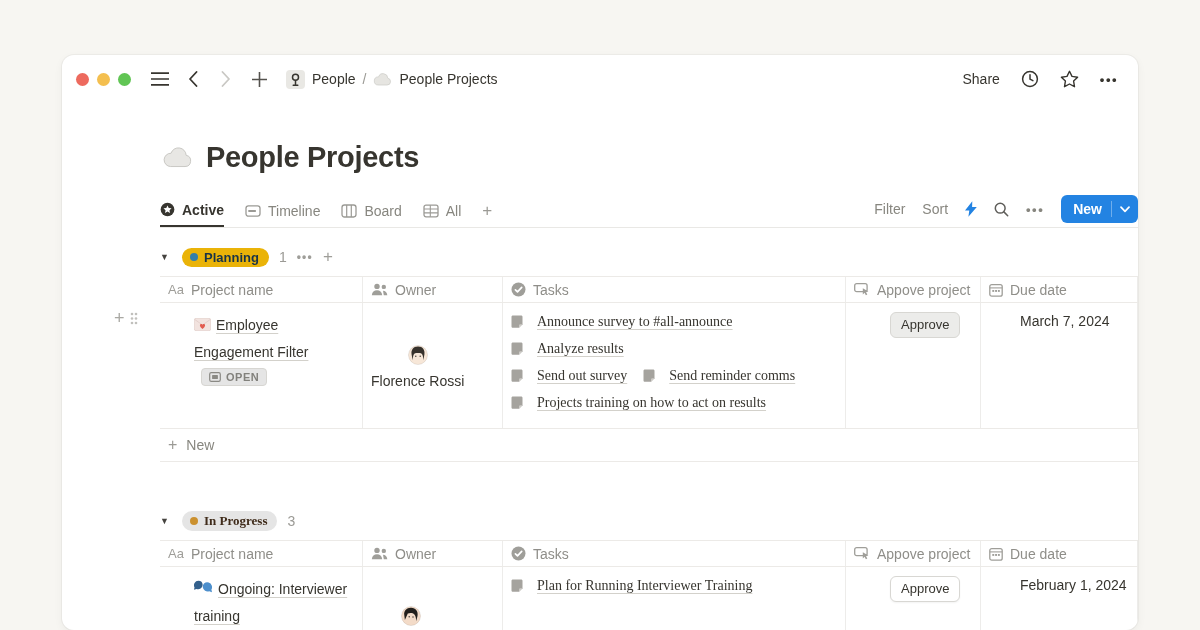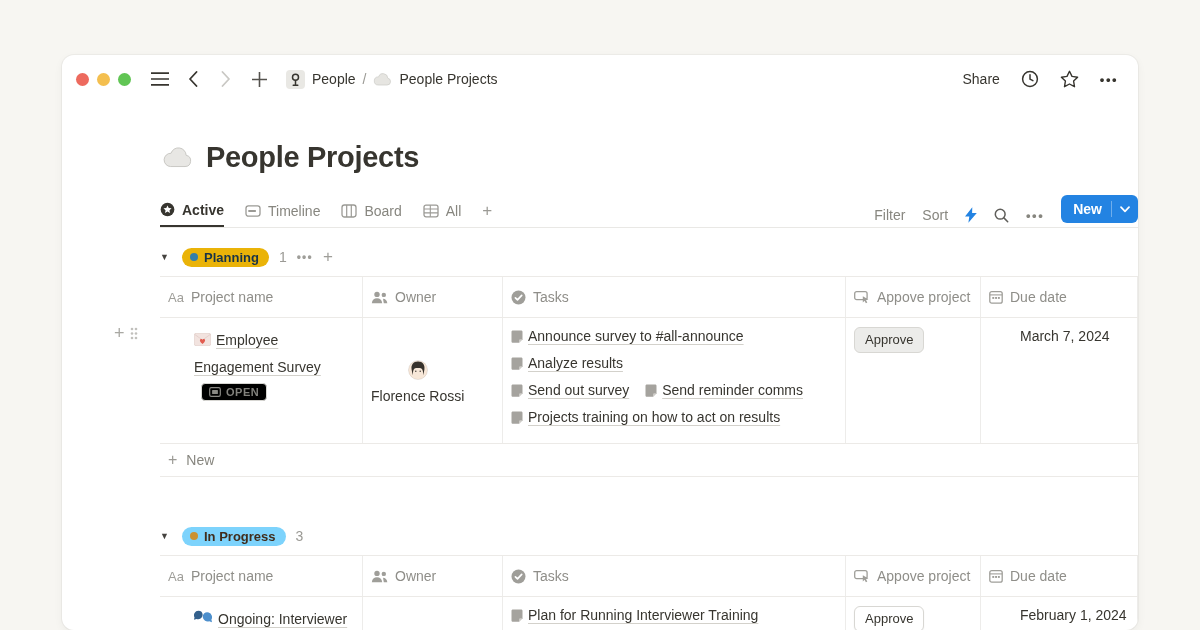--- a/index.html
+++ b/index.html
@@ -31,62 +31,62 @@
   .topbar-right .txt{cursor:pointer;}
   .more-dots{letter-spacing:1.5px;font-size:13px;font-weight:bold;color:#37352f;cursor:pointer;}
   
   .title-row{display:flex;align-items:center;gap:13px;margin:34px 0 0 100px;height:40px;}
   .title-row h1{font-size:29px;font-weight:700;margin:0;letter-spacing:-.3px;}
   
   .tabsbar{display:flex;align-items:center;margin:17px 0 0 98px;height:33px;border-bottom:1px solid #e9e8e5;padding-right:0;}
   .tab{display:flex;align-items:center;gap:7px;font-size:14px;color:#87867f;margin-right:21px;height:100%;cursor:pointer;box-sizing:border-box;}
   .tab.active{color:#37352f;font-weight:700;border-bottom:2px solid #37352f;}
   .tab-plus{color:#9b9a95;font-size:17px;cursor:pointer;margin-right:0;}
-  .tabs-right{margin-left:auto;display:flex;align-items:flex-end;gap:17px;font-size:14px;color:#87867f;padding-bottom:3px;}
+  .tabs-right{margin-left:auto;display:flex;align-items:center;gap:17px;font-size:14px;color:#87867f;padding-bottom:3px;}
   .tabs-right .txt{cursor:pointer;}
   .tabs-right .more-dots{color:#87867f;}
   .new-btn{display:flex;align-items:center;background:#2383e2;color:#fff;border-radius:6px;height:28px;font-weight:700;font-size:14px;cursor:pointer;}
   .new-btn .lbl{padding:0 9px 0 12px;}
   .new-btn .sep{width:1px;height:16px;background:rgba(255,255,255,.35);}
   .new-btn .chev{padding:0 8px;display:flex;align-items:center;}
   
   .group-header{display:flex;align-items:center;gap:10px;margin:16px 0 0 98px;height:26px;}
   .g2{margin-top:46px;}
   .tri{font-size:9px;color:#45433f;cursor:pointer;width:12px;}
   .pill{display:inline-flex;align-items:center;gap:6px;padding:2px 10px 2px 8px;border-radius:12px;font-size:13px;font-weight:700;cursor:pointer;}
   .pdot{width:8px;height:8px;border-radius:50%;display:inline-block;}
   .gcount{color:#9b9a95;font-size:14px;margin-left:0;}
   .gmore{color:#9f9e99;letter-spacing:1.2px;font-size:12px;font-weight:bold;cursor:pointer;}
   .gplus{color:#9f9e99;font-size:17px;cursor:pointer;}
   
   .table{margin:6px 0 0 98px;font-size:14px;}
   .trow{display:flex;position:relative;border-bottom:1px solid #eceae7;box-sizing:border-box;}
-  .hrow{border-top:1px solid #eceae7;color:#8f8e89;height:42px;justify-content:flex-end;}
+  .hrow{border-top:1px solid #eceae7;color:#8f8e89;height:27px;justify-content:flex-end;}
   .cell{box-sizing:border-box;padding:8px;display:flex;align-items:flex-start;gap:7px;}
   .hrow .cell{padding:4px 8px;align-items:center;font-size:14px;}
   .c1{width:202px;padding-left:34px;}
   .c2{width:140px;}
   .c3{width:343px;}
   .c4{width:135px;}
   .c5{flex:1;border-right:1px solid #edecea;}
   .cell+.cell{border-left:1px solid #edecea;}
   .aa{font-size:13px;color:#9f9e99;}
   .body-row .c1{display:block;line-height:27px;padding-top:9px;}
   .body-row .c2{padding-top:10px;align-items:center;gap:8px;}
   .body-row .c3{display:block;padding-top:9px;}
   .body-row .c4{padding-top:9px;}
   .body-row .c5{padding-top:10px;padding-left:39px;}
   .r2{border-bottom:none;min-height:120px;}
   .link{color:#37352f;text-decoration:underline;text-decoration-color:#d3d1cb;text-underline-offset:3px;cursor:pointer;}
   .proj-icon{display:inline-block;vertical-align:-1px;margin-right:5px;}
-  .badge{display:inline-flex;align-items:center;gap:5px;border:1px solid #d7d6d2;border-radius:4px;padding:2px 7px;font-size:11px;font-weight:700;letter-spacing:.5px;color:#82817c;margin-left:7px;vertical-align:2px;line-height:12px;background:#000000;cursor:pointer;}
+  .badge{display:inline-flex;align-items:center;gap:5px;border:1px solid #d7d6d2;border-radius:4px;padding:2px 7px;font-size:11px;font-weight:700;letter-spacing:.5px;color:#82817c;margin-left:7px;vertical-align:2px;line-height:12px;background:#e5e5e5;cursor:pointer;}
   .owner{display:flex;align-items:center;gap:8px;cursor:pointer;flex-direction:column;}
   .task-line{display:flex;gap:16px;margin-bottom:8px;line-height:19px;}
-  .task{display:flex;align-items:center;gap:5px;cursor:pointer;white-space:nowrap;}
-  .btn{font-size:13px;padding:3px 10px;border-radius:6px;border:1px solid #d8d7d3;color:#37352f;cursor:pointer;line-height:18px;}
+  .task{display:flex;align-items:center;gap:14px;cursor:pointer;white-space:nowrap;font-family:Liberation Serif, serif;}
+  .btn{font-size:13px;padding:3px 10px;border-radius:6px;border:1px solid #d8d7d3;color:#37352f;cursor:pointer;line-height:18px;margin-left:36px;}
   .btn.gray{background:#ececea;}
   .btn.white{background:#fff;box-shadow:0 1px 2px rgba(15,15,15,.05);}
   .date{color:#37352f;cursor:pointer;}
   .new-row{display:flex;align-items:center;gap:9px;color:#87867f;padding:7px 8px;border-bottom:1px solid #eceae7;cursor:pointer;}
   .new-row .pl{font-size:16px;color:#9b9a95;}
   .row-tools{position:absolute;left:-46px;top:8px;display:flex;align-items:center;gap:5px;color:#b9b8b4;}
   .row-tools .pl{font-size:18px;color:#a9a8a3;cursor:pointer;line-height:14px;}
   svg{display:block;}
 </style>
 </head>
@@ -306,21 +306,21 @@
             </svg>
         </span>
       </div>
       <div class="cell c1">
         <span class="proj-icon">
           <svg width="17" height="13" viewBox="0 0 17 13">
               <rect x=".3" y=".3" width="16.4" height="12.4" rx="1.8" fill="#f2e3df" stroke="#ddc9c4" stroke-width=".6"></rect>
               <path d="M.8 1.5 8.5 7l7.7-5.5" fill="none" stroke="#ddc9c4" stroke-width=".7"></path>
               <path d="M8.5 10.9C5.8 9.1 5.2 7 6.6 6.1c.9-.6 1.9.1 1.9 1 0-.9 1-1.6 1.9-1 1.4.9.8 3-1.9 4.8z" fill="#e25c50"></path>
             </svg>
-        </span><span class="link">Employee Engagement Survey</span><span class="badge">
+        </span><span class="link">Employee Engagement Filter</span><span class="badge">
             <span>
               <svg width="12" height="10" viewBox="0 0 12 10">
                 <rect x=".7" y=".7" width="10.6" height="8.6" rx="1.6" fill="none" stroke="#8a8984" stroke-width="1.2"></rect>
                 <rect x="3.1" y="3.1" width="5.8" height="3.8" rx=".5" fill="#8a8984"></rect>
               </svg>
             </span>
             <span>OPEN</span>
           </span>
       </div>
       <div class="cell c2">
@@ -401,21 +401,21 @@
     </div>
 
     <div class="new-row">
       <span class="pl">+</span>
       <span>New</span>
     </div>
   </div>
 
   <div class="group-header g2">
     <span class="tri">▼</span>
-    <span class="pill" style="background: #7dd3fc; color: rgb(64, 44, 27);">
+    <span class="pill" style="background: #e5e5e5; color: rgb(64, 44, 27); font-family: Liberation Serif, serif;">
       <span class="pdot" style="background: rgb(203, 145, 47);"></span>
       <span>In Progress</span>
     </span>
     <span class="gcount">3</span>
   </div>
 
   <div class="table">
     <div class="trow hrow">
       <div class="cell c1">
         <span class="aa">Aa</span>

